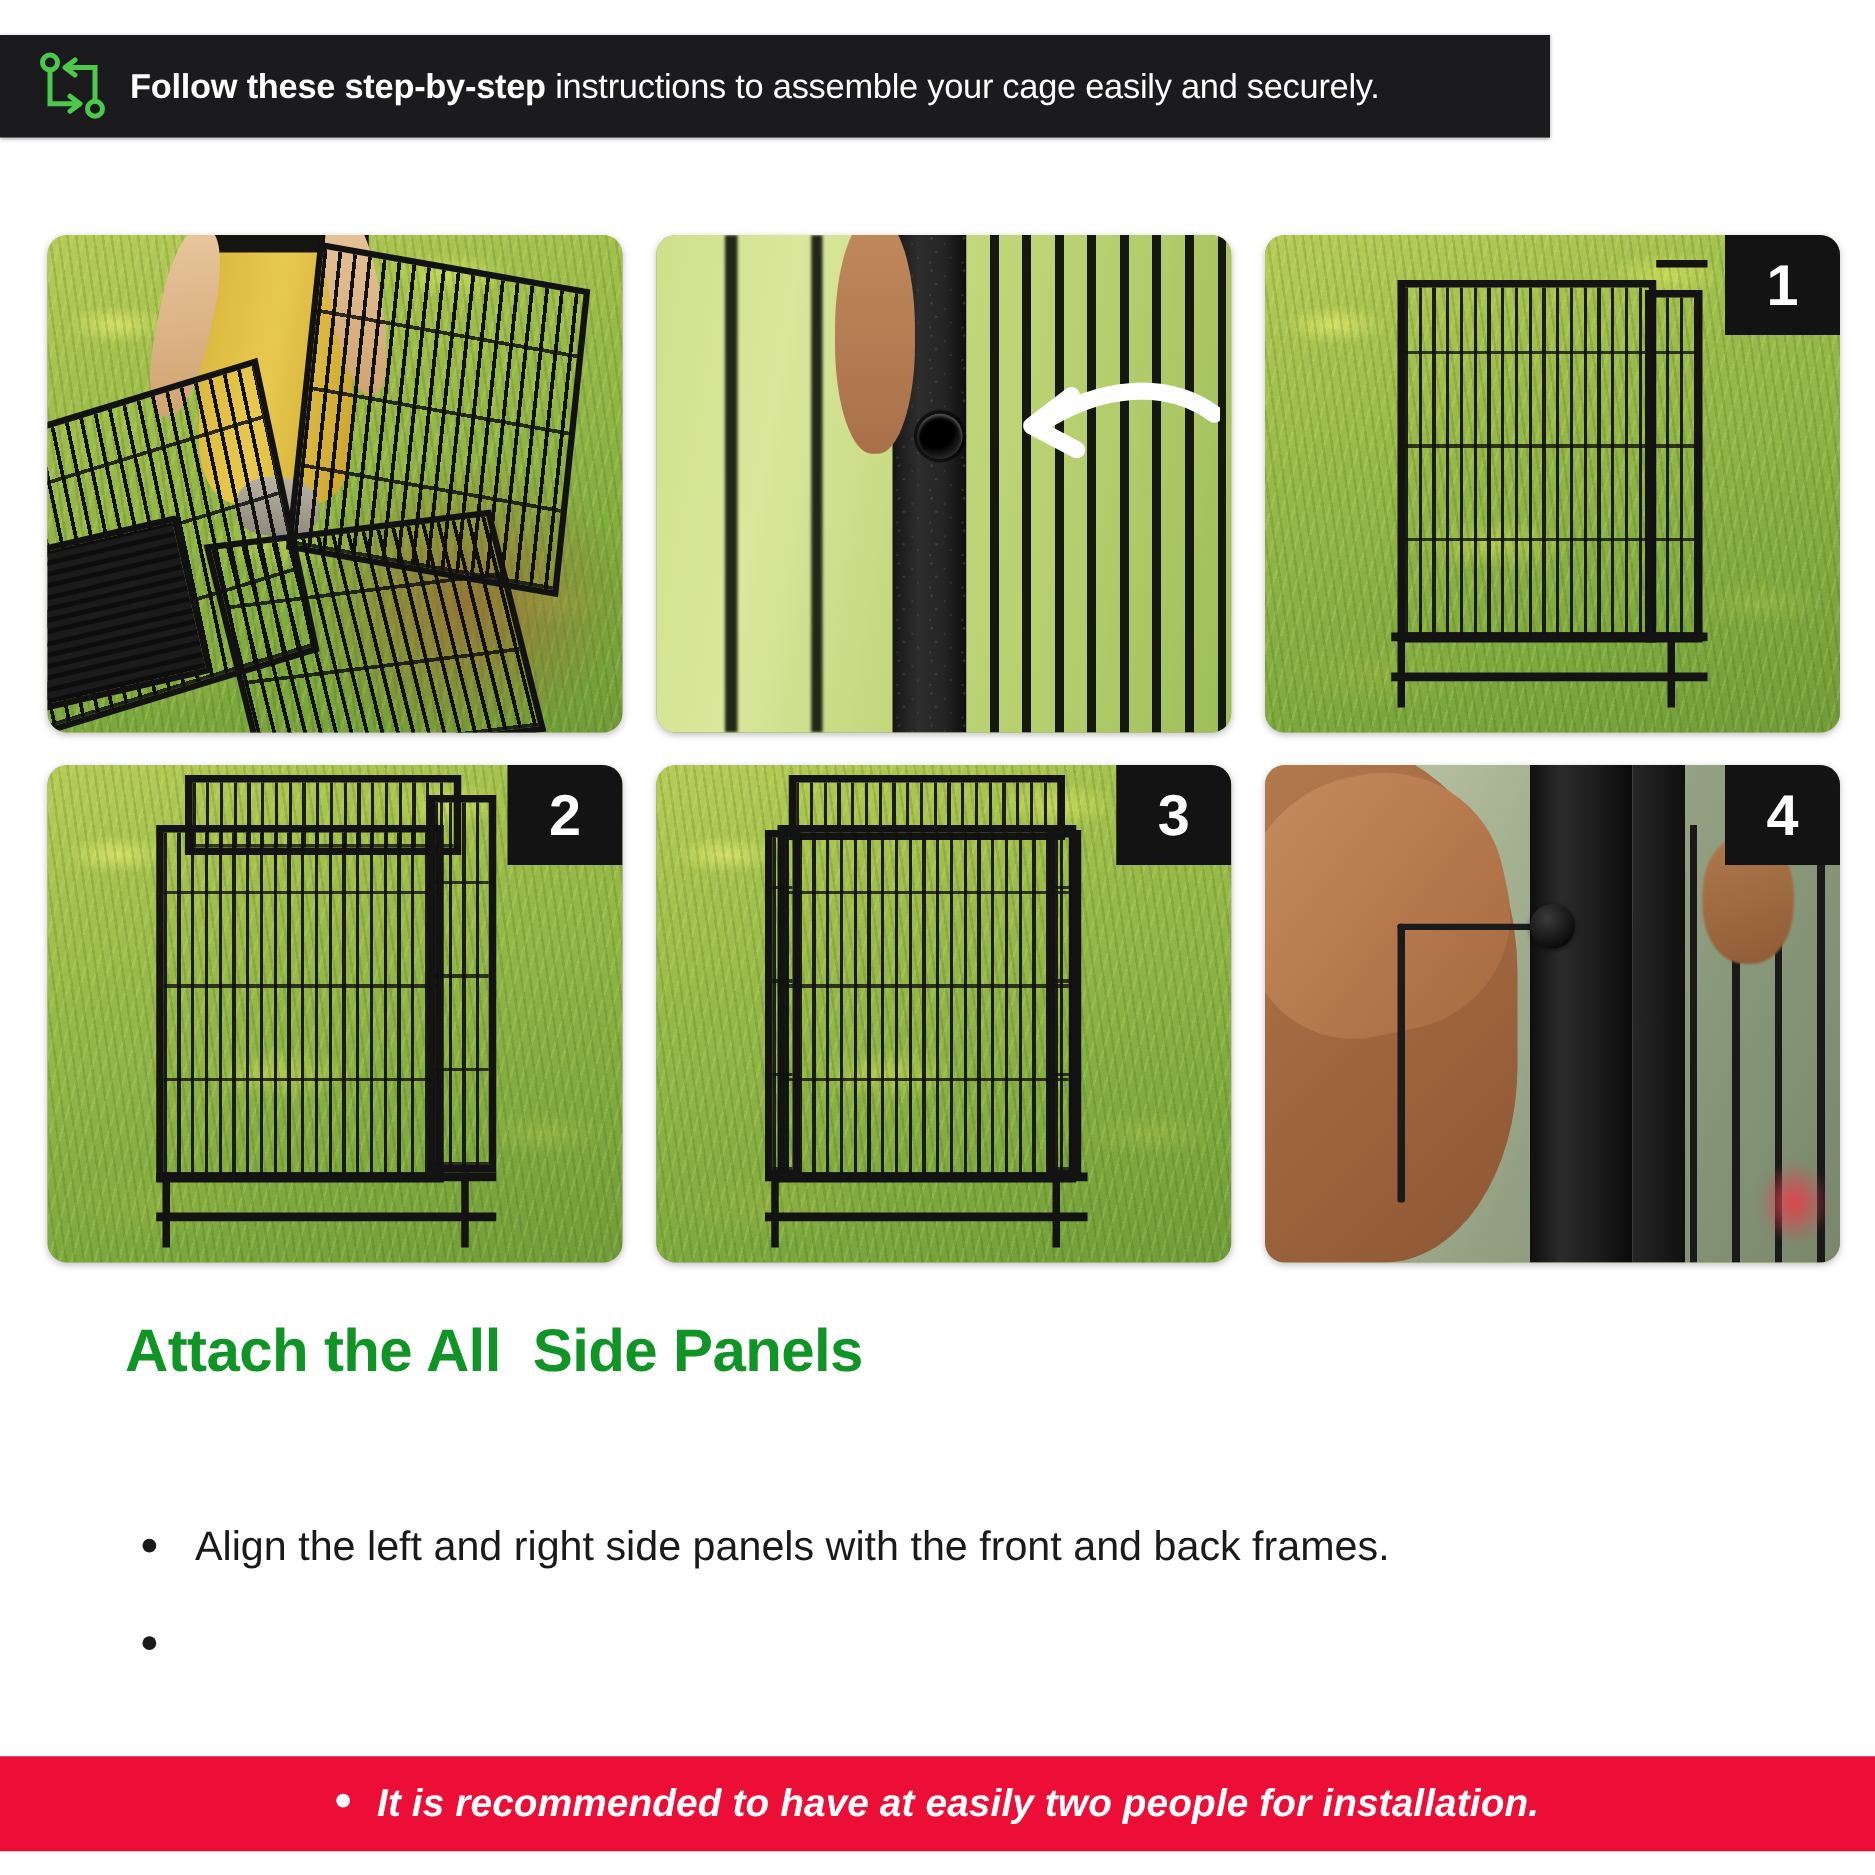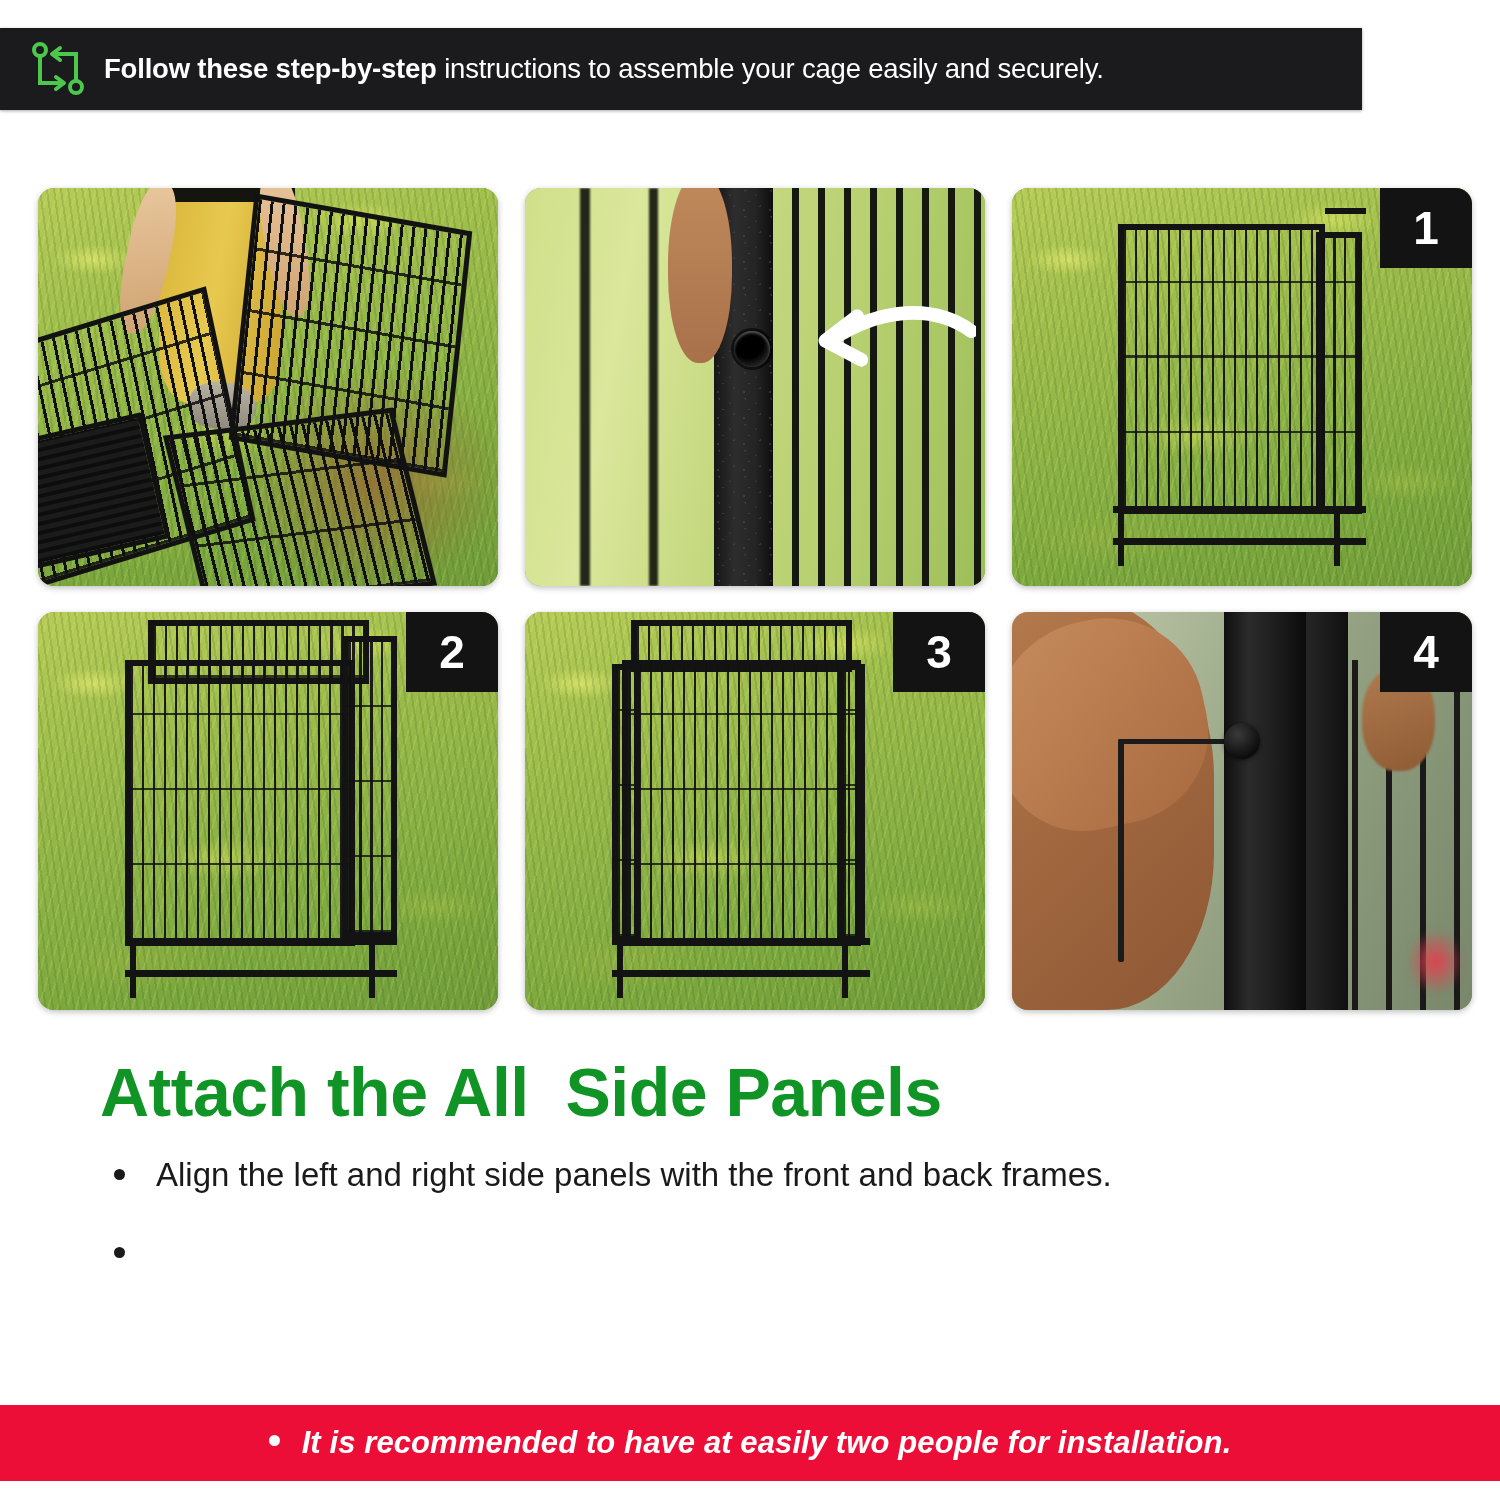--- a/index.html
+++ b/index.html
@@ -6,21 +6,21 @@
   body{
     width:1500px;height:1500px;
     background:#ffffff;
     font-family:"Liberation Sans", sans-serif;
     overflow:hidden;
     position:relative;
   }
 
   
   .header-banner{
-    position:absolute;left:0;top:28px;width:1362px;height:82px;
+    position:absolute;left:0;top:28px;width:1240px;height:82px;
     background:#1b1b1d;
     display:flex;align-items:center;
     box-shadow:0 1px 3px rgba(0,0,0,.35);
   }
   .header-icon{
     width:64px;height:64px;margin-left:26px;margin-right:14px;
     flex:0 0 auto;display:block;
   }
   .header-text{
     color:#ffffff;font-size:27.5px;letter-spacing:-.2px;
@@ -212,25 +212,25 @@
     border-radius:45%;filter:blur(1px);
   }
   .p6-red{
     position:absolute;right:2%;bottom:4%;width:12%;height:16%;
     background:radial-gradient(ellipse,#e0414f,rgba(224,65,79,0) 72%);filter:blur(3px);
   }
 
   
   .section-heading{
     position:absolute;left:100px;top:1058px;
-    font-size:68px;font-weight:700;color:#119426;
+    font-size:48px;font-weight:700;color:#119426;
     letter-spacing:-.5px;white-space:pre;line-height:1;
   }
   .bullet-list{
-    position:absolute;left:100px;top:1158px;width:1330px;
+    position:absolute;left:100px;top:1220px;width:1330px;
     list-style:none;margin:0;padding:0;
   }
   .bullet-list li{
     position:relative;padding-left:56px;
     font-size:33px;color:#1a1a1a;line-height:1;
     margin-bottom:45px;white-space:nowrap;
   }
   .bullet-list li .dot{
     position:absolute;left:14px;top:11px;
     width:11px;height:11px;border-radius:50%;background:#1a1a1a;

